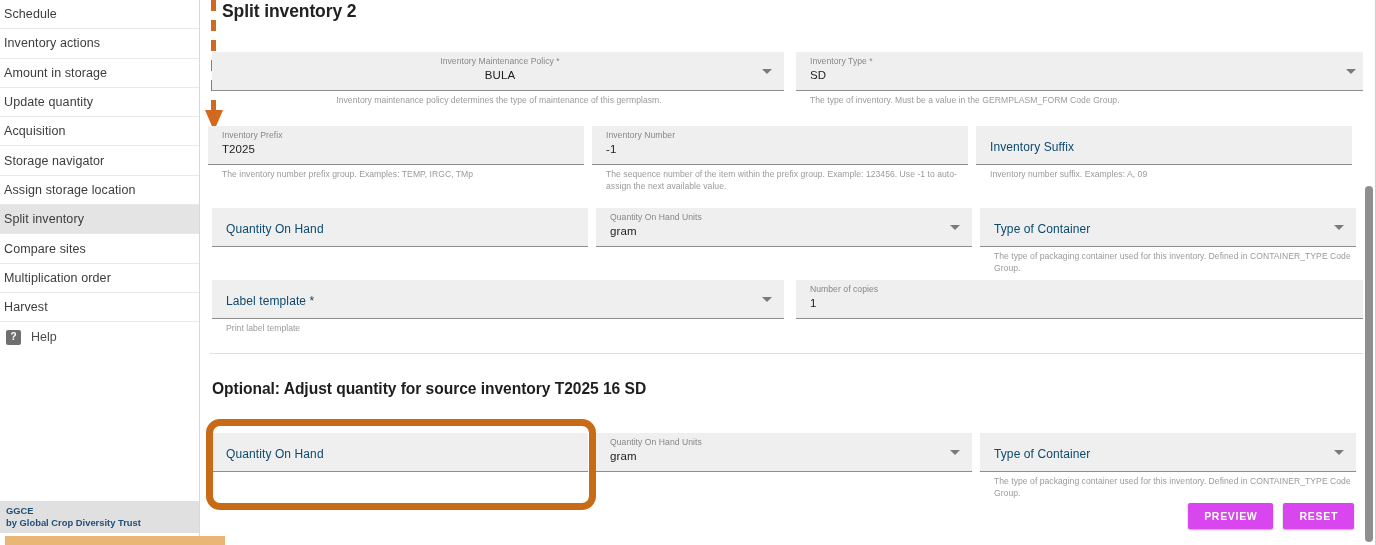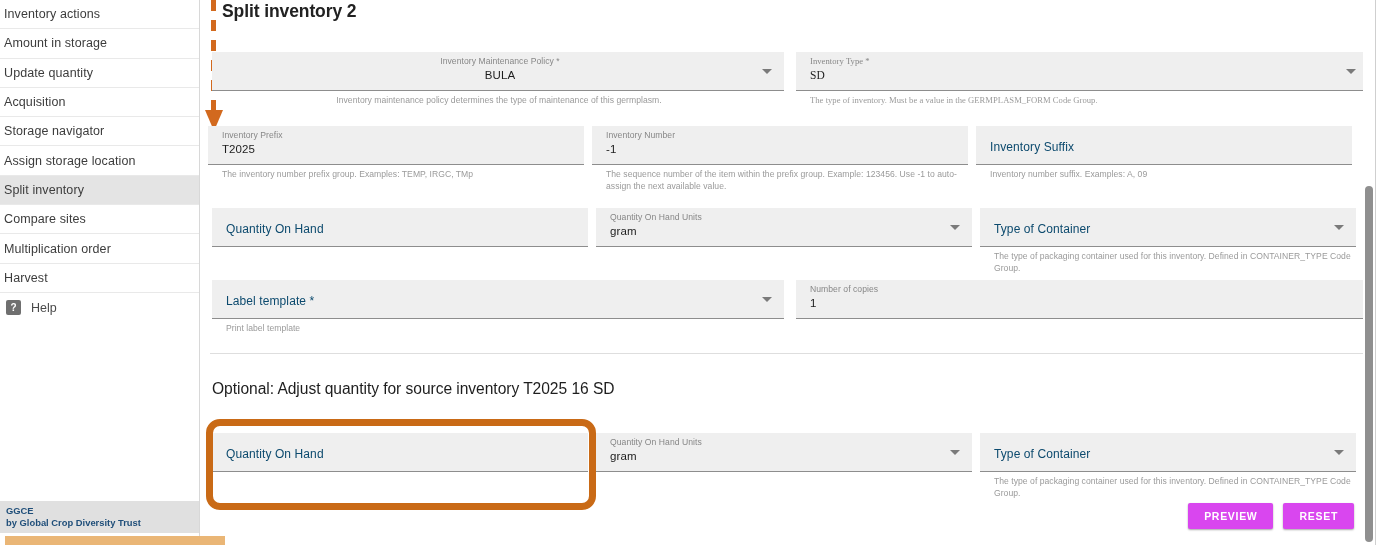--- a/index.html
+++ b/index.html
@@ -159,21 +159,21 @@
   .section-divider {
     position: absolute;
     left: 10px; top: 353px;
     width: 1155px; height: 1px;
     background: #dedede;
   }
   .section-title {
     position: absolute;
     left: 12px; top: 380px;
     font-size: 15.6px;
-    font-weight: normal;
+    font-weight: bold;
     color: #1e1e1e;
     letter-spacing: -.05px;
   }
 
   
   .highlight-box {
     position: absolute;
     left: 6px; top: 419px;
     width: 390px; height: 91px;
     border: 7px solid #c96a16;
@@ -220,20 +220,23 @@
   }
 </style>
 </head>
 <body>
 
 <div class="app">
 
   <nav class="sidebar">
     <ul class="nav-list">
       <li class="nav-item">
+          <span>Schedule</span>
+        </li>
+      <li class="nav-item">
           <span>Inventory actions</span>
         </li>
       <li class="nav-item">
           <span>Amount in storage</span>
         </li>
       <li class="nav-item">
           <span>Update quantity</span>
         </li>
       <li class="nav-item">
           <span>Acquisition</span>
@@ -278,21 +281,21 @@
 
     <div class="row" style="left:12px; top:52px;">
       <div style="width:572px;text-align:center;">
         <div class="field">
           <span class="flabel">Inventory Maintenance Policy *</span>
           <span class="fvalue">BULA</span>
           <span class="caret"></span>
         </div>
         <div class="hint wide">Inventory maintenance policy determines the type of maintenance of this germplasm.</div>
       </div>
-      <div style="width:572px; margin-left:12px;font-family:Liberation Serif, serif;">
+      <div style="width:572px; margin-left:12px;">
         <div class="field">
           <span class="flabel">Inventory Type *</span>
           <span class="fvalue">SD</span>
           <span class="caret"></span>
         </div>
         <div class="hint wide">The type of inventory. Must be a value in the GERMPLASM_FORM Code Group.</div>
       </div>
     </div>
 
     <div class="row" style="left:8px; top:126px;">

